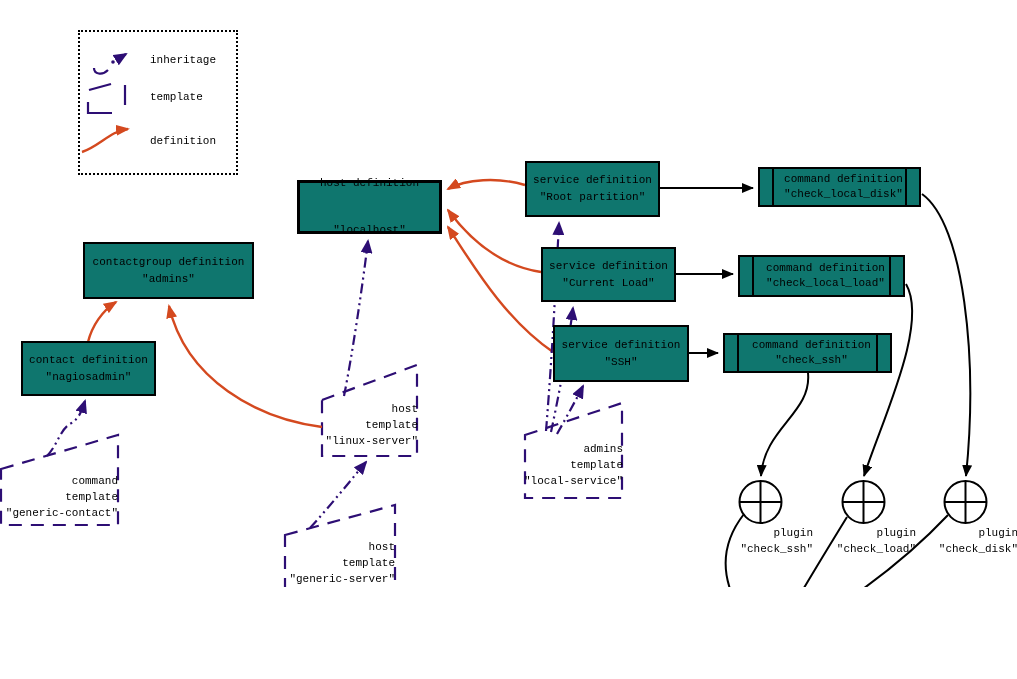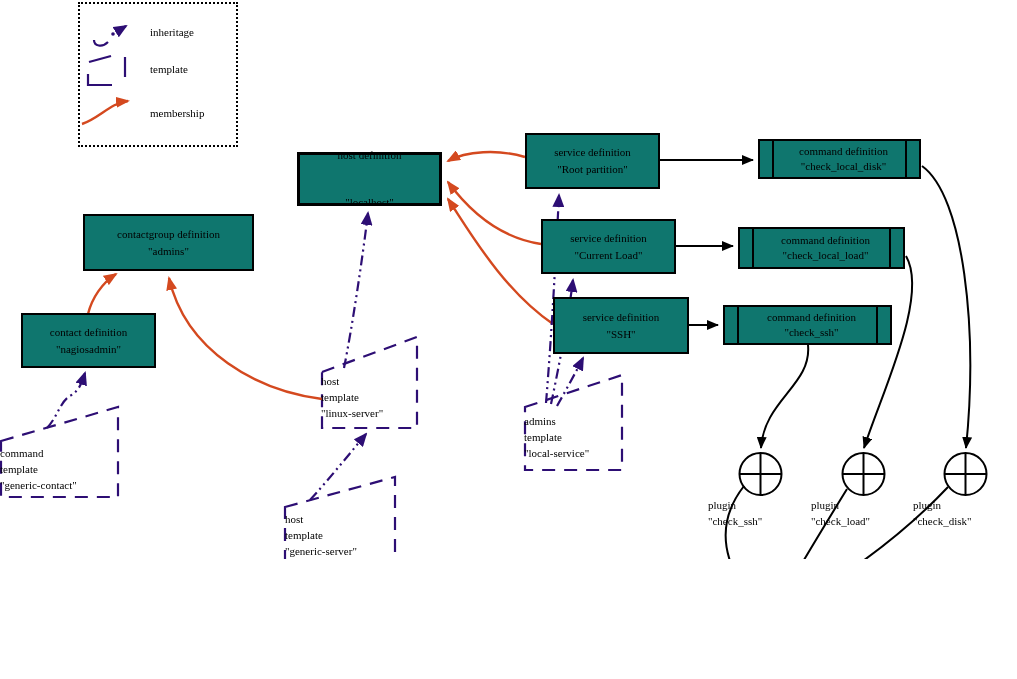--- a/index.html
+++ b/index.html
@@ -1,31 +1,31 @@
 <!DOCTYPE html>
 <html style="--inh: #2d0e74; --mem: #d4491f; --blk: #000000; --osfill: #d9d9d9; --bbord: #000000; --bg: #ffffff;"><head>
 <meta charset="utf-8">
 <style>
   :root{
     --inh:#2d0e74; --mem:#d4491f; --blk:#000000;
     --osfill:#d9d9d9; --bbord:#000000; --bg:#ffffff;
   }
   html,body{margin:0;padding:0;background:#fff;}
   .stage{position:relative;width:1017px;height:559px;background:var(--bg);
-         font-family:Liberation Serif, serif;color:#000;overflow:hidden;}
+         font-family:Liberation Mono, monospace;color:#000;overflow:hidden;margin-top:28px;}
   svg.layer{position:absolute;left:0;top:0;width:1017px;height:679px;}
   .box{position:absolute;background:#0f766e;border:2px solid var(--bbord);box-sizing:border-box;
        display:flex;flex-direction:column;align-items:center;justify-content:center;
        font-size:11px;line-height:17px;text-align:center;white-space:nowrap;}
   .thick{border-width:3px;gap:30px;}
   .cmd{line-height:15px;padding-left:8px;}
   .cmd::before,.cmd::after{content:"";position:absolute;top:-1px;bottom:-1px;width:2px;background:var(--bbord);}
   .cmd::before{left:12px;}
   .cmd::after{right:12px;}
-  .tlabel{position:absolute;font-size:11px;line-height:16px;text-align:left;white-space:nowrap;}
+  .tlabel{position:absolute;font-size:11px;line-height:16px;text-align:right;white-space:nowrap;}
   .legend{position:absolute;left:78px;top:2px;width:160px;height:145px;border:2px dotted #000;box-sizing:border-box;}
   .legend-label{position:absolute;font-size:11px;white-space:nowrap;}
   
   .inh{stroke:var(--inh);stroke-width:2.2;fill:none;stroke-dasharray:10 4 2 4 2 4;}
   .inh-solid{stroke:var(--inh);stroke-width:2.2;fill:none;}
   .tpl{stroke:var(--inh);stroke-width:2.2;fill:none;stroke-dasharray:13 9;}
   .mem{stroke:var(--mem);stroke-width:2.4;fill:none;}
   .blk{stroke:var(--blk);stroke-width:2;fill:none;}
   .psym{stroke:#000;stroke-width:2;fill:#fff;}
   .pline{stroke:#000;stroke-width:2;fill:none;}
@@ -109,21 +109,21 @@
       <path class="inh-solid" d="M89,62 L111,56"></path>
       <path class="inh-solid" d="M125,57 L125,77"></path>
       <path class="inh-solid" d="M88,74 L88,85 L112,85"></path>
     </g>
     <path class="mem" marker-end="url(#mO)" d="M82,124 C100,118 110,103 128,101"></path>
   </svg>
 
   <div class="legend">
     <span class="legend-label" style="left:70px;top:22px;">inheritage</span>
     <span class="legend-label" style="left:70px;top:59px;">template</span>
-    <span class="legend-label" style="left:70px;top:103px;">membership</span>
+    <span class="legend-label" style="left:70px;top:103px;">definition</span>
   </div>
 
   <div class="box" style="left:21px;top:313px;width:135px;height:55px;">
     <span>contact definition</span>
     <span>"nagiosadmin"</span>
   </div>
 
   <div class="box" style="left:83px;top:214px;width:171px;height:57px;">
     <span>contactgroup definition</span>
     <span>"admins"</span>

